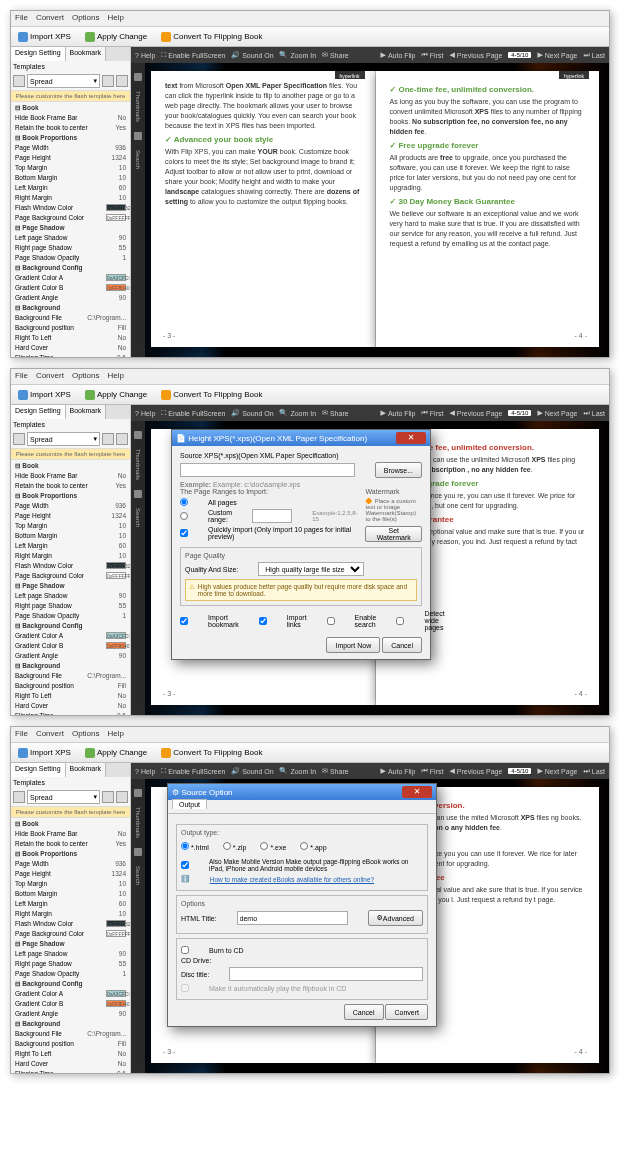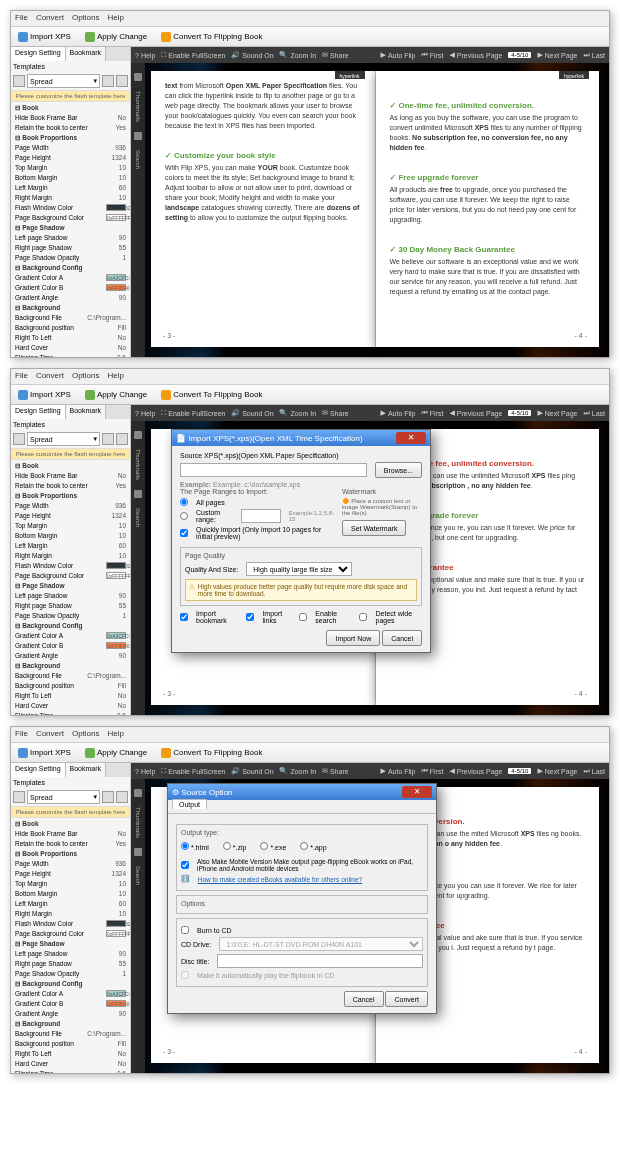--- a/index.html
+++ b/index.html
@@ -37,27 +37,27 @@
 .sidestrip .lbl{writing-mode:vertical-rl;font-size:6px;color:#aaa}
 .book{position:absolute;left:20px;right:10px;top:24px;bottom:10px;display:flex;background:transparent}
 .page{flex:1;background:#fff;padding:10px 14px;font-size:7px;line-height:10px;color:#333;position:relative;box-shadow:0 2px 10px rgba(0,0,0,0.5)}
 .page.left{border-right:1px solid #ccc}
 .page-tab{position:absolute;top:0;width:30px;height:8px;background:#333;font-size:5px;color:#fff;text-align:center}
 .page.left .page-tab{right:10px}
 .page.right .page-tab{right:10px}
 .pgnum{position:absolute;bottom:6px;font-size:7px;color:#666}
 .page.left .pgnum{left:12px}
 .page.right .pgnum{right:12px}
-.gh{color:#5a9e3e;font-weight:bold;font-size:8px;margin:20px 0 2px}
+.gh{color:#5a9e3e;font-weight:bold;font-size:8px;margin:4px 0 2px}
 .gh::before{content:"✓ ";color:#5a9e3e}
 .dialog{position:absolute;background:#f0f0f0;border:1px solid #666;box-shadow:4px 4px 12px rgba(0,0,0,0.5);font-size:7px}
 .dlg-title{height:16px;background:linear-gradient(#6badf6,#3a7bd5);color:#fff;font-size:8px;display:flex;align-items:center;justify-content:space-between;padding:0 4px}
 .dlg-close{width:30px;height:12px;background:#c0392b;color:#fff;text-align:center;font-size:8px;border-radius:2px;line-height:12px}
 .dlg-body{padding:6px 8px}
-.dlg-row{display:flex;align-items:center;gap:8px;margin:3px 0;font-size:7px}
+.dlg-row{display:flex;align-items:center;gap:20px;margin:3px 0;font-size:7px}
 .dlg-input{flex:1;height:14px;border:1px solid #aaa;background:#fff;padding:0 2px;font-size:7px}
 .dlg-btn{height:16px;padding:0 8px;background:linear-gradient(#fdfdfd,#e0e0e0);border:1px solid #888;font-size:7px;border-radius:2px;display:inline-flex;align-items:center}
 .fieldset{border:1px solid #bbb;padding:4px;margin:4px 0;font-size:7px}
 .fs-title{font-size:7px;color:#555;margin-bottom:2px}
 .warn{background:#fff8dc;border:1px solid #e0c068;padding:3px;font-size:6.5px;color:#7a5900;display:flex;gap:3px}
 .warn::before{content:"⚠";color:#d4a017}
 .cb{width:8px;height:8px}
 .radio{width:8px;height:8px}
 .sel{height:14px;border:1px solid #aaa;background:#fff;font-size:7px;padding:0 2px;min-width:100px}
 .output-icons{display:flex;gap:14px;align-items:center;padding:4px 0}
@@ -231,21 +231,21 @@
       <div class="sidestrip">
         <span class="sic"></span>
         <span class="lbl">Thumbnails</span>
         <span class="sic"></span>
         <span class="lbl">Search</span>
       </div>
       <div class="book">
         <div class="page left">
           <div class="page-tab">hyperlink</div>
           <p><b>text</b> from Microsoft <b>Open XML Paper Specification</b> files. You can click the hyperlink inside to flip to another page or go to a web page directly. The bookmark allows your user to browse your book/catalogues quickly. You even can search your book because the text in XPS files has been imported.</p>
-          <div class="gh">Customize your book style</div>
+          <div class="gh">Advanced your book style</div>
           <p>With Flip XPS, you can make <b>YOUR</b> book. Customize book colors to meet the its style; Set background image to brand it; Adjust toolbar to allow or not allow user to print, download or share your book; Modify height and width to make your <b>landscape</b> catalogues showing correctly. There are <b>dozens of setting</b> to allow you to customize the output flipping books.</p>
           <div class="pgnum">- 3 -</div>
         </div>
         <div class="page right">
           <div class="page-tab">hyperlink</div>
           <div class="gh">One-time fee, unlimited conversion.</div>
           <p>As long as you buy the software, you can use the program to convert unlimited Microsoft <b>XPS</b> files to any number of flipping books. <b>No subscription fee, no conversion fee, no any hidden fee</b>.</p>
           <div class="gh">Free upgrade forever</div>
           <p>All products are <b>free</b> to upgrade, once you purchased the software, you can use it forever. We keep the right to raise price for later versions, but you do not need pay one cent for upgrading.</p>
           <div class="gh">30 Day Money Back Guarantee</div>
@@ -434,21 +434,21 @@
           <div class="gh">Free upgrade forever</div>
           <p>to upgrade, once you re, you can use it forever. We price for later versions, but one cent for upgrading.</p>
           <div class="gh" style="color:#c0392b">ack Guarantee</div>
           <p>are is an exceptional value and make sure that is true. If you ur service for any reason, you ind. Just request a refund by tact page.</p>
           <div class="pgnum">- 4 -</div>
         </div>
       </div>
 
       <div class="dialog" style="left:40px;top:24px;width:260px">
         <div class="dlg-title">
-          <span>📄 <span>Import XPS(*.xps)(Open XML Time Specification)</span></span>
+          <span>📄 <span>Height XPS(*.xps)(Open XML Paper Specification)</span></span>
           <span class="dlg-close">✕</span>
         </div>
         <div class="dlg-body">
           <div>Source XPS(*.xps)(Open XML Paper Specification)</div>
           <div class="dlg-row">
               <input class="dlg-input" style="">
               <button class="dlg-btn">Browse...</button>
             </div>
           <div style="color:#888"><b>Example:</b> <span>Example: c:\doc\sample.xps</span></div>
           <div style="display:flex;gap:8px">
@@ -703,29 +703,33 @@
               <span><input type="radio" class="radio" style=""> <span class="oic" style="background:#34a853"></span> <span>*.app</span></span>
             </div>
             <div class="dlg-row">
                 <input type="checkbox" class="cb" checked="" style="">
                 <span style="font-size:6.5px">Also Make Mobile Version    Make output page-flipping eBook works on iPad, iPhone and Android mobile devices</span>
               </div>
             <div class="dlg-row">ℹ️ <span class="link">How to make created eBooks available for others online?</span></div>
           </div>
           <div class="fieldset">
             <div class="fs-title">Options</div>
+            <div class="dlg-row">
+                <span>HTML Title:</span>
+                <input class="dlg-input" value="demo" style="">
+                <button class="dlg-btn">⚙ <span>Advanced</span></button>
+              </div>
           </div>
           <div class="fieldset">
             <div class="dlg-row">
                 <input type="checkbox" class="cb" style="">
                 <span>Burn to CD</span>
               </div>
             <div class="dlg-row">
                 <span>CD Drive:</span>
-                <select class="sel" style="flex:1" disabled=""><option>1:0:0,E: HL-DT-ST DVD-ROM DH40N    A101</option></select>
               </div>
             <div class="dlg-row">
                 <span>Disc title:</span>
                 <input class="dlg-input" disabled="" style="">
               </div>
             <div class="dlg-row">
                 <input type="checkbox" class="cb" disabled="" style="">
                 <span style="color:#999">Make it automatically play the flipbook in CD</span>
               </div>
           </div>

